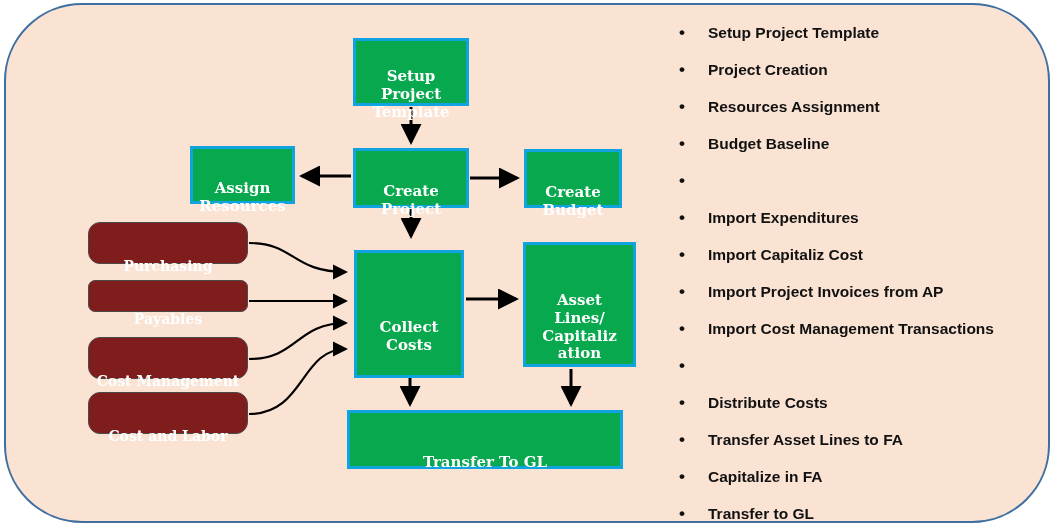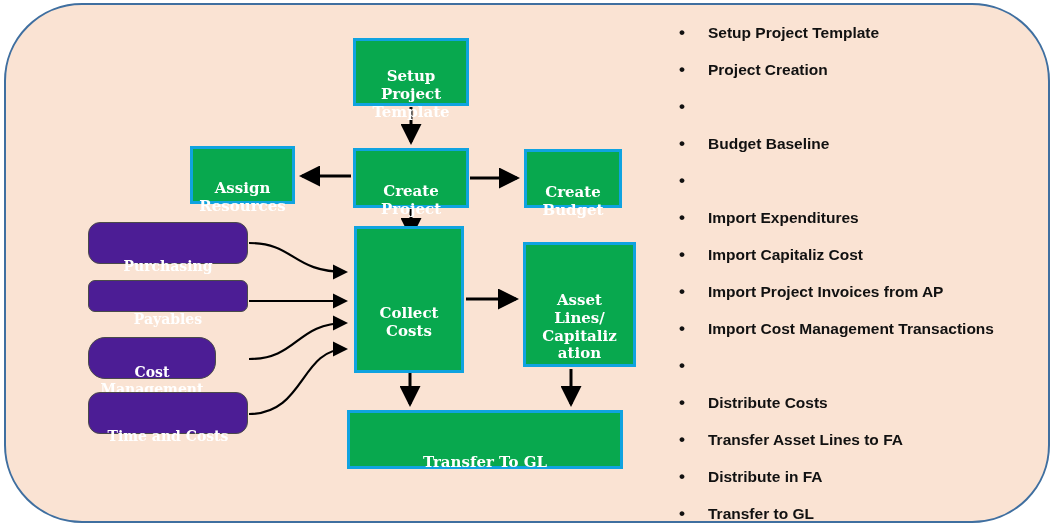--- a/index.html
+++ b/index.html
@@ -58,45 +58,45 @@
     line-height: 1.18;
   }
 
   .node.green {
     background: #08A84E;
     border: 3px solid #0FA3E0;
     font-size: 15px;
   }
 
   .node.blue {
-    background: #4c1d95;
+    background: #7f1d1d;
     border: 1px solid #4A4A4A;
     border-radius: 12px;
     font-size: 14px;
   }
 
   .node .label {
     display: block;
     padding: 0 4px;
     white-space: pre-line;
     margin-top: 46px;
   }
 
   
   #node-setup-project-template { left: 353px; top: 38px;  width: 116px; height: 68px; }
   #node-assign-resources       { left: 190px; top: 146px; width: 105px; height: 58px; }
   #node-create-project         { left: 353px; top: 148px; width: 116px; height: 60px; }
   #node-create-budget          { left: 524px; top: 149px; width: 98px;  height: 59px; }
-  #node-collect-costs          { left: 354px; top: 226px; width: 110px; height: 147px; }
+  #node-collect-costs          { left: 354px; top: 250px; width: 110px; height: 128px; }
   #node-asset-lines            { left: 523px; top: 242px; width: 113px;  height: 125px; }
   #node-transfer-to-gl         { left: 347px; top: 410px; width: 276px; height: 59px; }
 
   #node-purchasing      { left: 88px; top: 222px; width: 160px; height: 42px; }
   #node-payables        { left: 88px; top: 280px; width: 160px; height: 32px; border-radius: 7px; }
-  #node-cost-management { left: 88px; top: 337px; width: 128px; height: 42px; border-radius: 17px; }
+  #node-cost-management { left: 88px; top: 337px; width: 160px; height: 42px; }
   #node-time-and-labor  { left: 88px; top: 392px; width: 160px; height: 42px; }
 
   
   #steps-list {
     position: absolute;
     left: 672px;
     top: 14px;
     width: 386px;
     margin: 0;
     padding: 0;
@@ -202,34 +202,35 @@
 
   <div class="node blue" id="node-payables">
     <span class="label">Payables</span>
   </div>
 
   <div class="node blue" id="node-cost-management">
     <span class="label">Cost Management</span>
   </div>
 
   <div class="node blue" id="node-time-and-labor">
-    <span class="label">Time and Costs</span>
+    <span class="label">Cost and Labor</span>
   </div>
 
   <ul id="steps-list">
     <li>
       <span class="bullet">•</span>
       <span>Setup Project Template</span>
     </li>
     <li>
       <span class="bullet">•</span>
       <span>Project Creation</span>
     </li>
     <li>
       <span class="bullet">•</span>
+      <span>Resources Assignment</span>
     </li>
     <li>
       <span class="bullet">•</span>
       <span>Budget Baseline</span>
     </li>
     <li>
       <span class="bullet">•</span>
     </li>
     <li>
       <span class="bullet">•</span>
@@ -253,21 +254,21 @@
     <li>
       <span class="bullet">•</span>
       <span>Distribute Costs</span>
     </li>
     <li>
       <span class="bullet">•</span>
       <span>Transfer Asset Lines to FA</span>
     </li>
     <li>
       <span class="bullet">•</span>
-      <span>Distribute in FA</span>
+      <span>Capitalize in FA</span>
     </li>
     <li>
       <span class="bullet">•</span>
       <span>Transfer to GL</span>
     </li>
   </ul>
 
 </div>
 
 </body></html>

